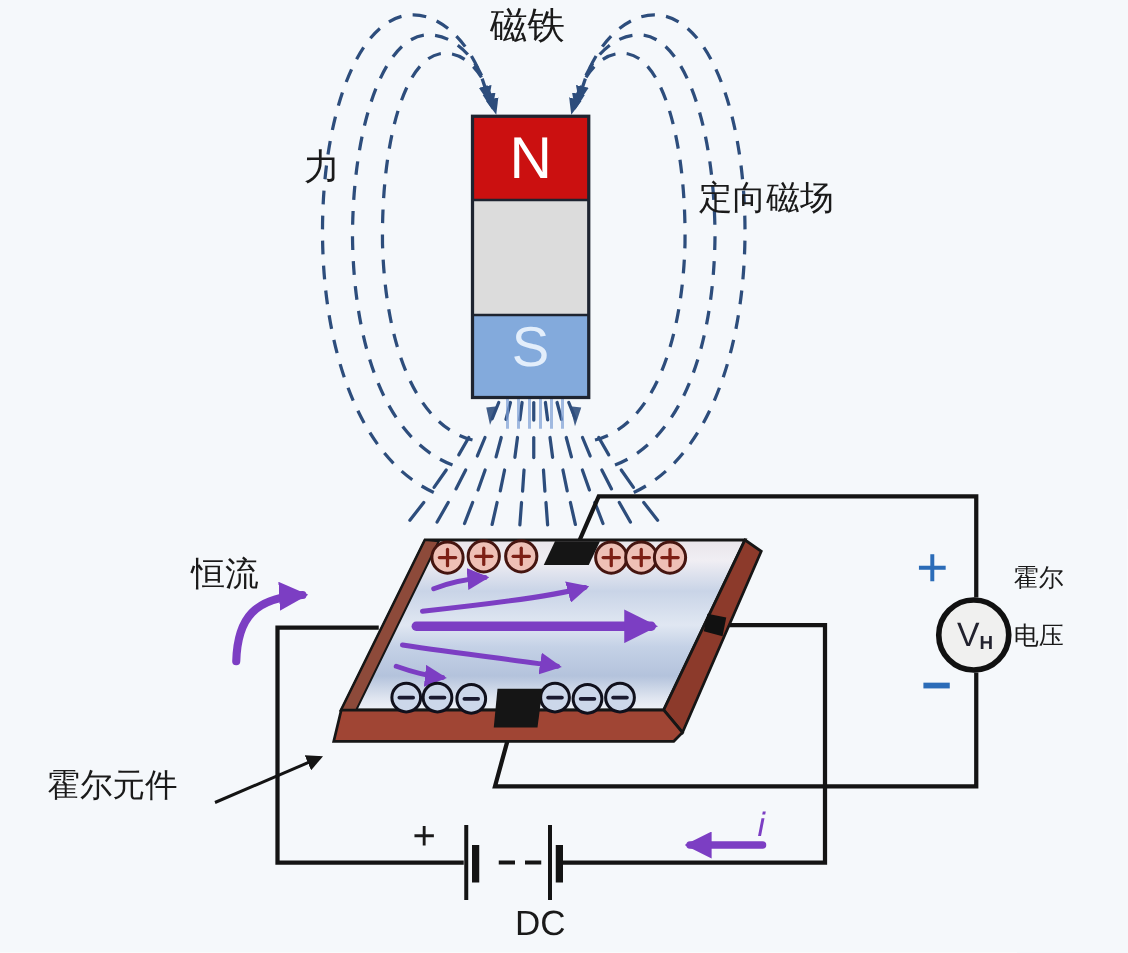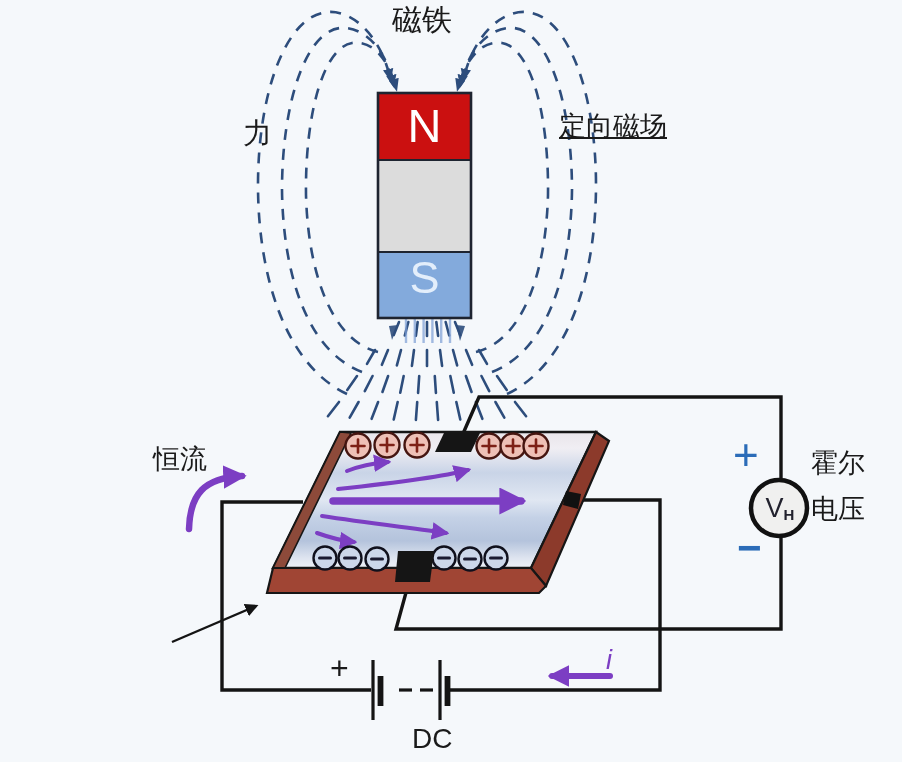--- a/index.html
+++ b/index.html
@@ -194,38 +194,39 @@
 
   <path class="purple" stroke-width="6.5" d="M189,529 C190,494 204,478 242,476" marker-end="url(#mPurpleBig)"></path>
 
   <path d="M172,642 L256,606" stroke="var(--wire)" stroke-width="2.4" fill="none" marker-end="url(#mBlack)"></path>
 
   <circle cx="779" cy="508" r="28" fill="var(--meter-fill)" stroke="#111" stroke-width="4.5"></circle>
 </svg>
 
   <div class="lbl" style="left:392px;top:0;font-size:30px;">磁铁</div>
   <div class="lbl" style="left:243px;top:114px;font-size:29px;">力</div>
-  <div class="lbl" style="left:559px;top:108px;font-size:27px;text-decoration:underline;">定向磁场</div>
+  <div class="lbl" style="left:559px;top:140px;font-size:27px;">定向磁场</div>
   <div class="lbl" style="left:153px;top:441px;font-size:27px;font-family:Liberation Serif, serif;">恒流</div>
 
   <div class="lbl" style="left:378px;top:98px;width:93px;text-align:center;font-size:47px;color:#ffffff;">N</div>
   <div class="lbl" style="left:378px;top:252px;width:93px;text-align:center;font-size:45px;color:#e3eefb;">S</div>
 
-  <div class="lbl" style="left:811px;top:440px;font-size:27px;line-height:46px;">
+  <div class="lbl" style="left:811px;top:440px;font-size:20px;line-height:46px;">
     <div>霍尔</div>
     <div>电压</div>
   </div>
   <div class="lbl blue-sign" style="left:733px;top:430px;font-size:44px;">+</div>
   <div class="lbl blue-sign" style="left:737px;top:524px;font-size:42px;font-weight:bold;">−</div>
 
   <div class="vh">
     <span class="v">V</span>
       <span class="h">H</span>
   </div>
 
   <div class="lbl" style="left:38px;top:606px;font-size:26px;line-height:45px;">
+    <div>霍尔元件</div>
   </div>
 
   <div class="lbl" style="left:330px;top:650px;font-size:32px;">+</div>
   <div class="lbl" style="left:412px;top:723px;font-size:28px;">DC</div>
   <div class="lbl" style="left:606px;top:645px;font-size:27px;font-style:italic;color:var(--arrow-purple,#7c3ec3);">i</div>
 
 </div>
 
 </body></html>

